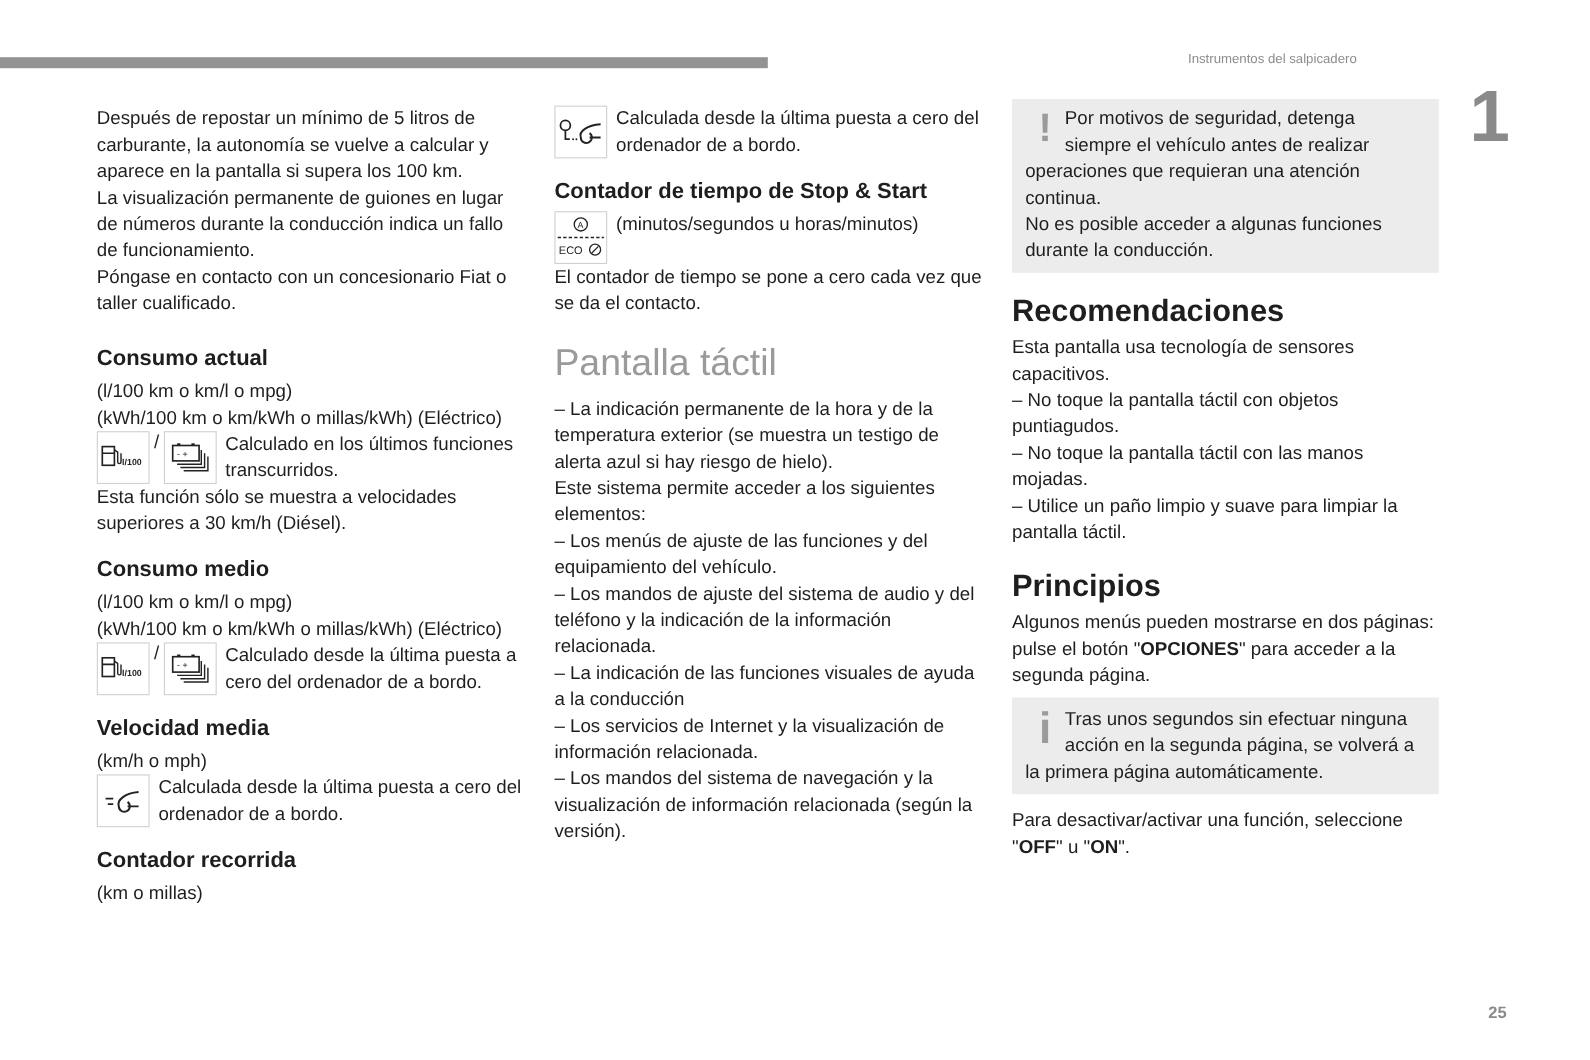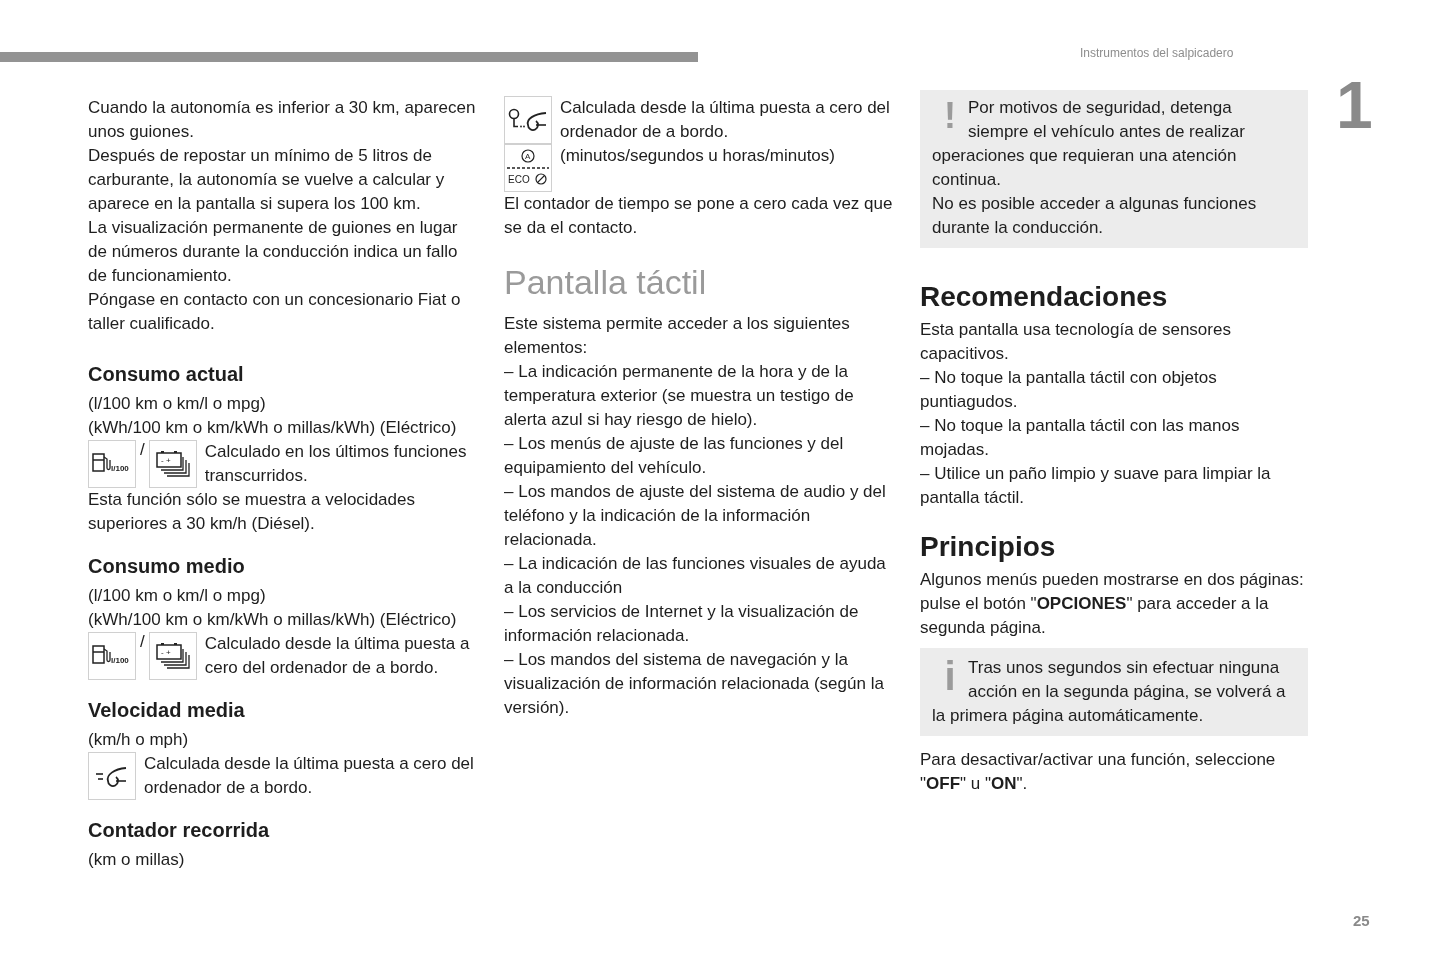--- a/index.html
+++ b/index.html
@@ -30,21 +30,20 @@
 </style>
 </head>
 <body>
 
 <div class="topbar"></div>
 <div class="section-title">Instrumentos del salpicadero</div>
 <div class="chapter-num">1</div>
 <div class="page-num">25</div>
 
 <div class="col col1">
-  <p>Cuando la autonomía es inferior a 30 km, aparecen unos guiones.</p>
   <p>Después de repostar un mínimo de 5 litros de carburante, la autonomía se vuelve a calcular y aparece en la pantalla si supera los 100 km.</p>
   <p>La visualización permanente de guiones en lugar de números durante la conducción indica un fallo de funcionamiento.</p>
   <p>Póngase en contacto con un concesionario Fiat o taller cualificado.</p>
 
   <h3 style="margin-top:26px">Consumo actual</h3>
   <p>(l/100 km o km/l o mpg)</p>
   <p>(kWh/100 km o km/kWh o millas/kWh) (Eléctrico)</p>
   <div class="iconrow">
     <span class="ibox">
       <svg width="44" height="30" viewBox="0 0 44 30">
@@ -119,53 +118,54 @@
           <path d="M8 13.5 v8 h4" fill="none" stroke="#222" stroke-width="1.6"></path>
           <circle cx="15" cy="21.5" r="0.9" fill="#222"></circle>
           <circle cx="18" cy="21.5" r="0.9" fill="#222"></circle>
           <path d="M40 8 C 28 9, 20 14, 22 20 a5 5 0 1 0 8 -4" fill="none" stroke="#222" stroke-width="1.8"></path>
           <line x1="30" y1="20" x2="40" y2="20" stroke="#222" stroke-width="1.6"></line>
         </svg>
     </span>
     <span class="icontext">Calculada desde la última puesta a cero del ordenador de a bordo.</span>
   </div>
 
+  <h3>Contador de tiempo de Stop &amp; Start</h3>
   <div class="iconrow">
     <span class="ibox">
       <svg width="46" height="46" viewBox="0 0 46 46">
           <circle cx="23" cy="11" r="6" fill="none" stroke="#222" stroke-width="1.2"></circle>
           <text x="20" y="14" font-size="8" font-family="Liberation Sans, sans-serif" fill="#222">A</text>
           <line x1="2" y1="23" x2="44" y2="23" stroke="#222" stroke-width="1.4" stroke-dasharray="3,2"></line>
           <text x="3" y="38" font-size="10" font-family="Liberation Sans, sans-serif" fill="#222">ECO</text>
           <circle cx="36" cy="34" r="5" fill="none" stroke="#222" stroke-width="1.2"></circle>
           <line x1="33" y1="37" x2="39" y2="31" stroke="#222" stroke-width="1.1"></line>
         </svg>
     </span>
     <span class="icontext">(minutos/segundos u horas/minutos)</span>
   </div>
   <p>El contador de tiempo se pone a cero cada vez que se da el contacto.</p>
 
   <h1 class="light">Pantalla táctil</h1>
+  <p>–  La indicación permanente de la hora y de la temperatura exterior (se muestra un testigo de alerta azul si hay riesgo de hielo).</p>
   <p>Este sistema permite acceder a los siguientes elementos:</p>
-  <p>–  La indicación permanente de la hora y de la temperatura exterior (se muestra un testigo de alerta azul si hay riesgo de hielo).</p>
   <p>–  Los menús de ajuste de las funciones y del equipamiento del vehículo.</p>
   <p>–  Los mandos de ajuste del sistema de audio y del teléfono y la indicación de la información relacionada.</p>
   <p>–  La indicación de las funciones visuales de ayuda a la conducción</p>
   <p>–  Los servicios de Internet y la visualización de información relacionada.</p>
   <p>–  Los mandos del sistema de navegación y la visualización de información relacionada (según la versión).</p>
 </div>
 
 <div class="col col3" style="top:90px">
   <div class="note" style="padding:6px 12px 8px 12px">
     <span class="mark" style="text-align:center">!</span>
     <p style="font-weight:normal">Por motivos de seguridad, detenga siempre el vehículo antes de realizar operaciones que requieran una atención continua.</p>
     <p>No es posible acceder a algunas funciones durante la conducción.</p>
   </div>
 
-  <h2 style="margin-top:32px">Recomendaciones</h2>
+  <h2 style="margin-top:18px">Recomendaciones</h2>
   <p>Esta pantalla usa tecnología de sensores capacitivos.</p>
   <p>–  No toque la pantalla táctil con objetos puntiagudos.</p>
   <p>–  No toque la pantalla táctil con las manos mojadas.</p>
   <p>–  Utilice un paño limpio y suave para limpiar la pantalla táctil.</p>
 
   <h2 style="margin-top:20px">Principios</h2>
   <p><span>Algunos menús pueden mostrarse en dos páginas: pulse el botón "</span><b>OPCIONES</b><span>" para acceder a la segunda página.</span></p>
 
   <div class="note note-i" style="margin-top:8px">
     <span class="mark" style="text-align:center">i</span>

